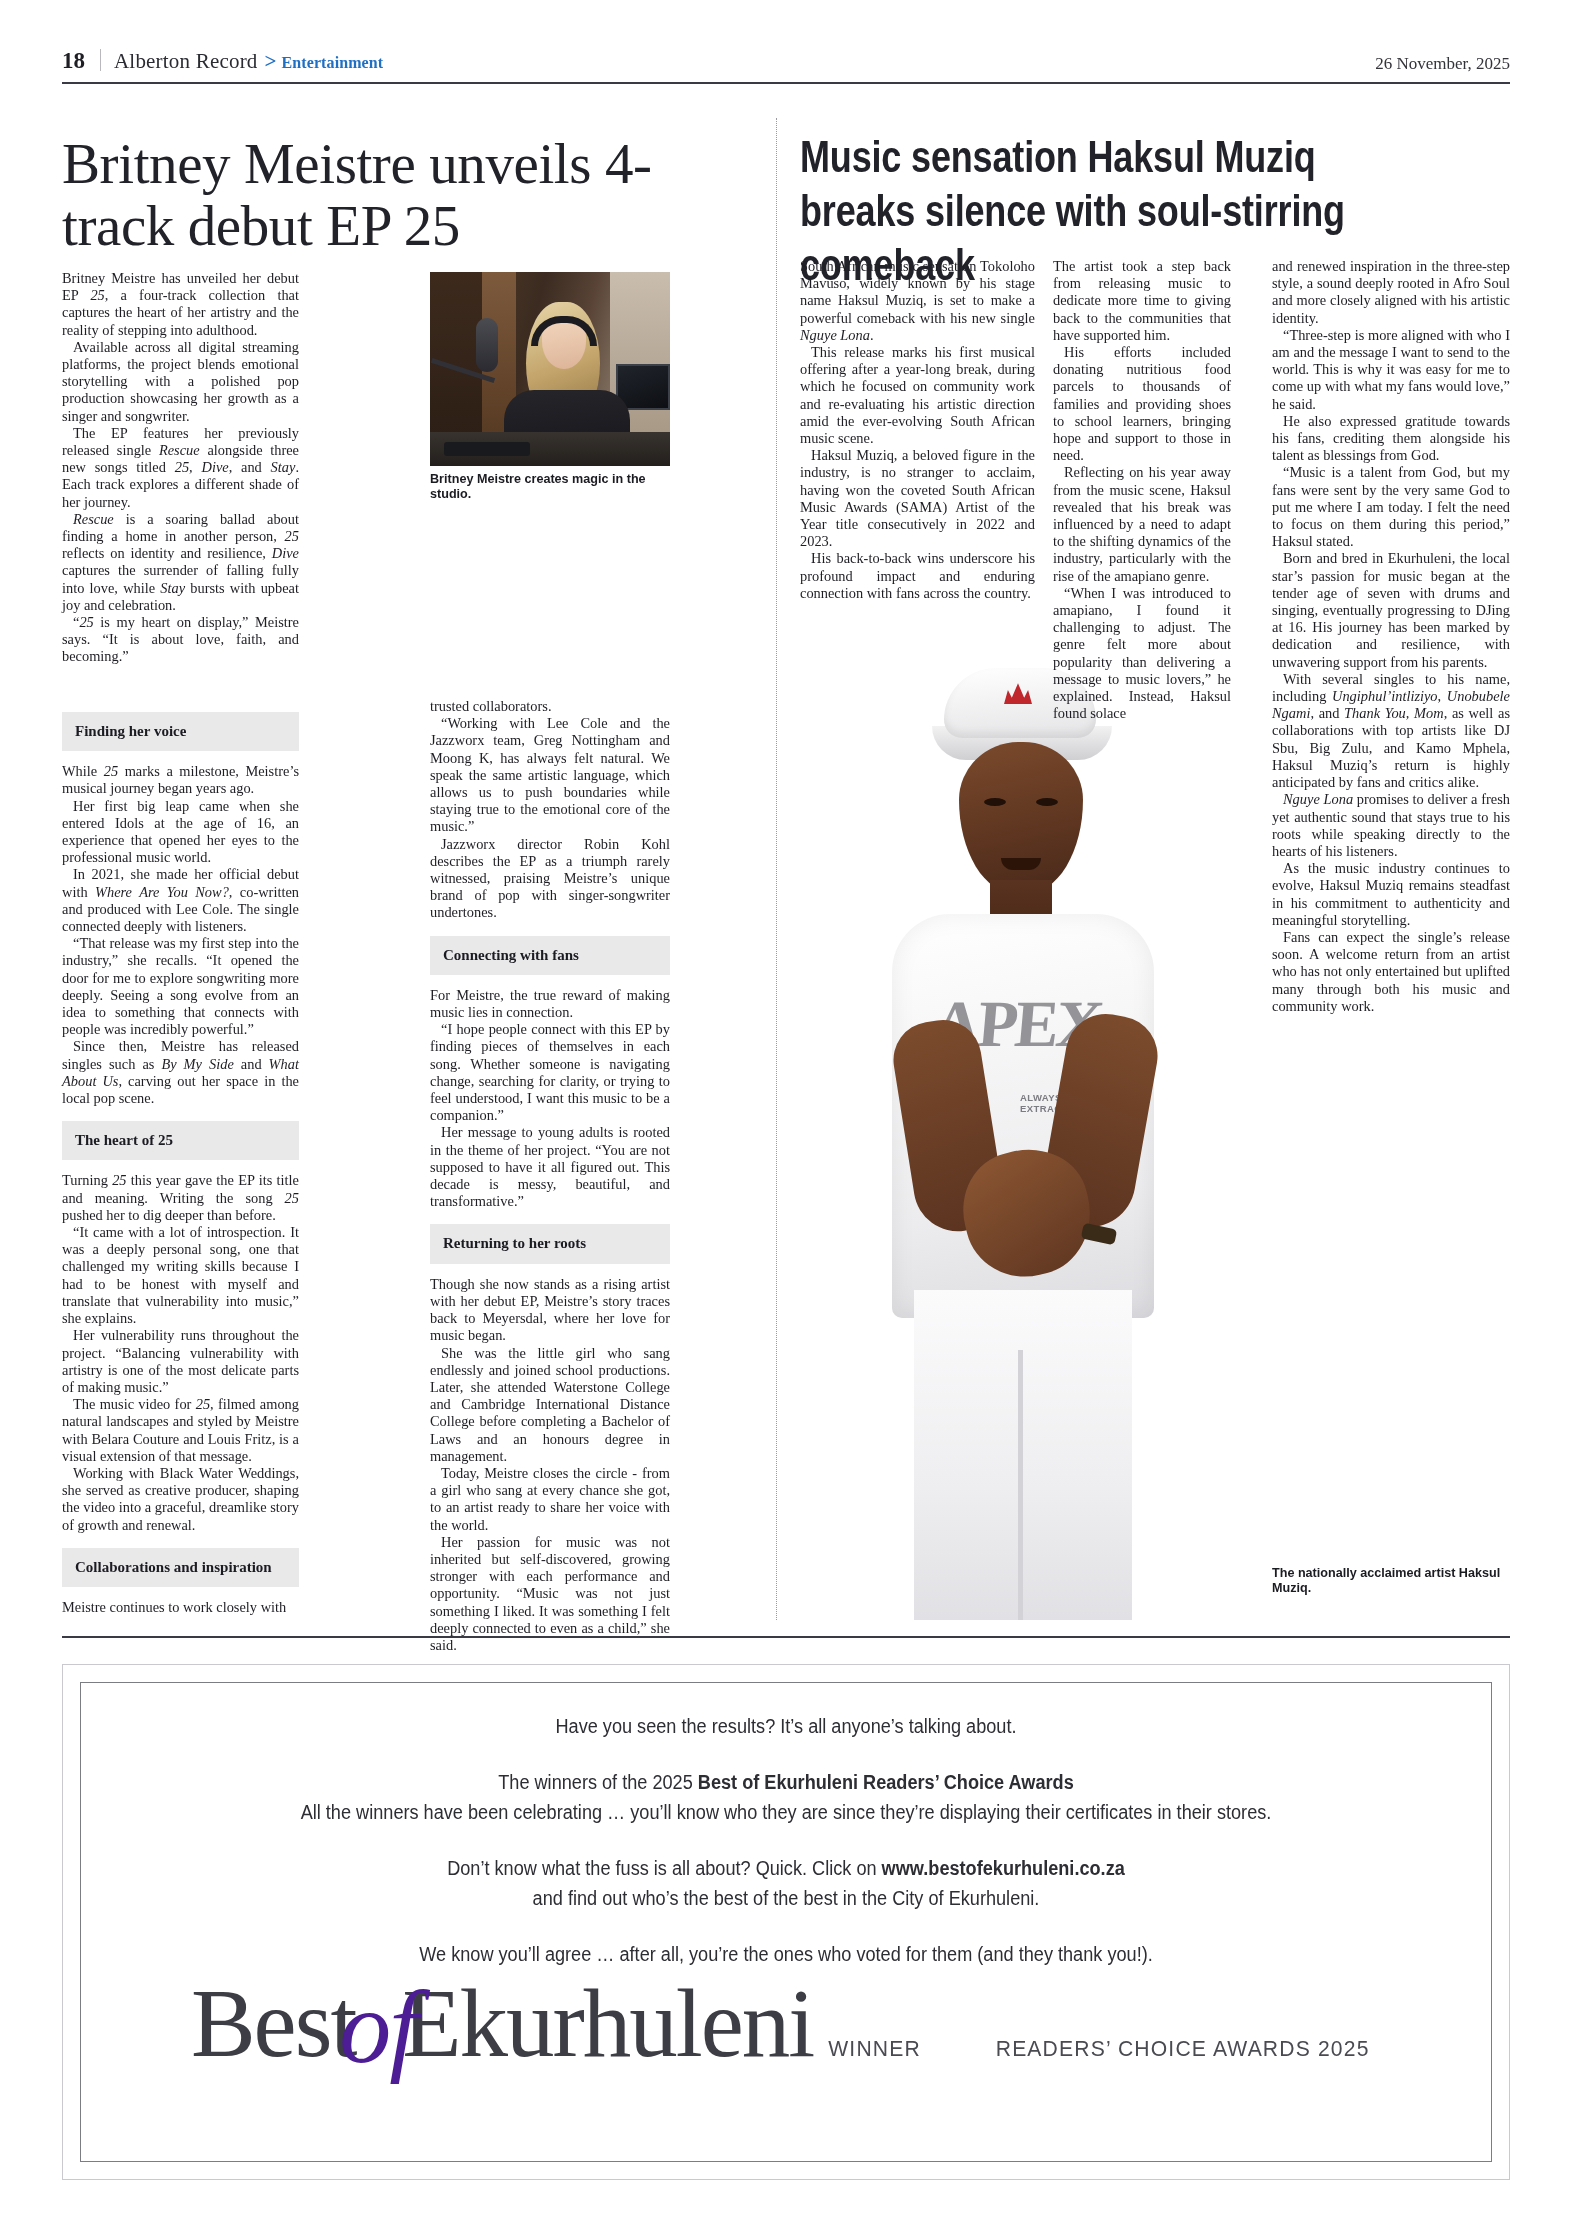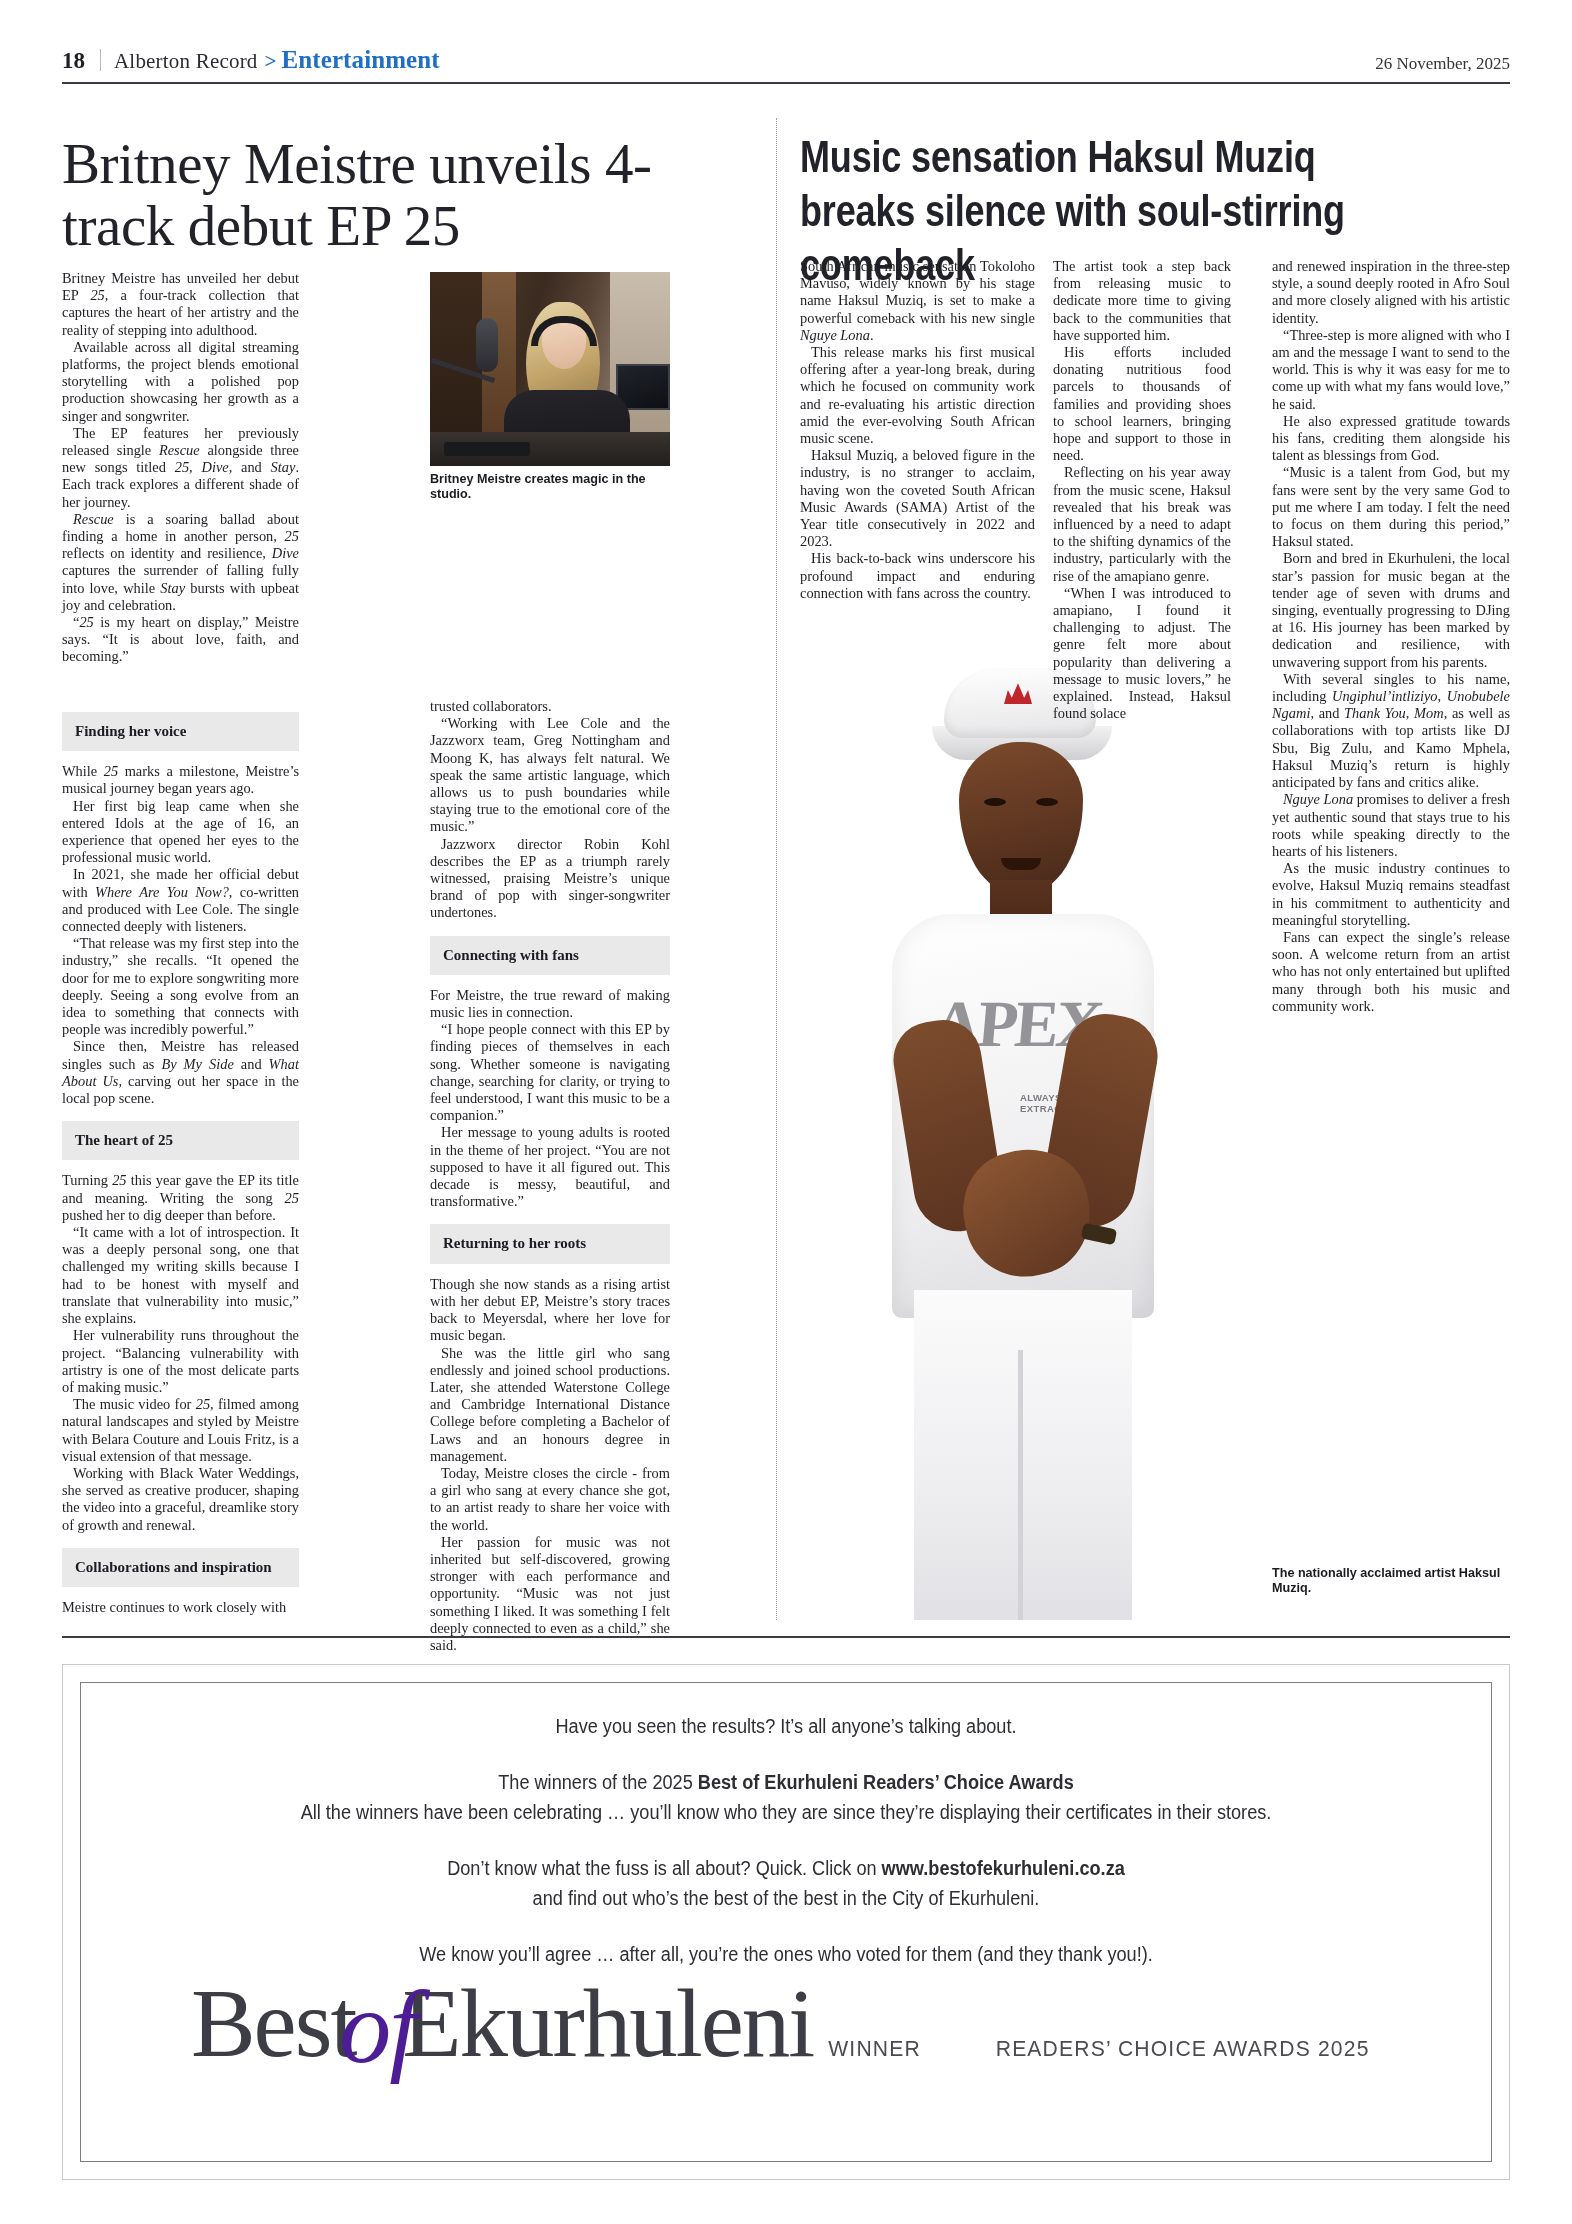--- a/index.html
+++ b/index.html
@@ -28,21 +28,21 @@
     margin:0 13px 0 15px; position:relative; top:3px;
   }
   .mh-title {
     font-family:"Liberation Serif", serif;
     font-size:21px; color:#2b2b33; letter-spacing:0.2px;
   }
   .mh-arrow {
     color:#1f6fc4; font-weight:bold; font-size:21px; margin:0 5px 0 7px;
   }
   .mh-section {
-    color:#1f6fc4; font-weight:bold; font-size:25px;
+    color:#1f6fc4; font-weight:bold; font-size:16px;
     font-family:"Liberation Serif", serif; letter-spacing:0.1px;
   }
   .mh-date {
     font-family:"Liberation Serif", serif; font-size:17px; color:#33333a;margin-left:48px;
   }
   .rule-top {
     position:absolute; left:62px; top:82px; width:1448px; height:2px;
     background:#3a3a44;
   }
 

